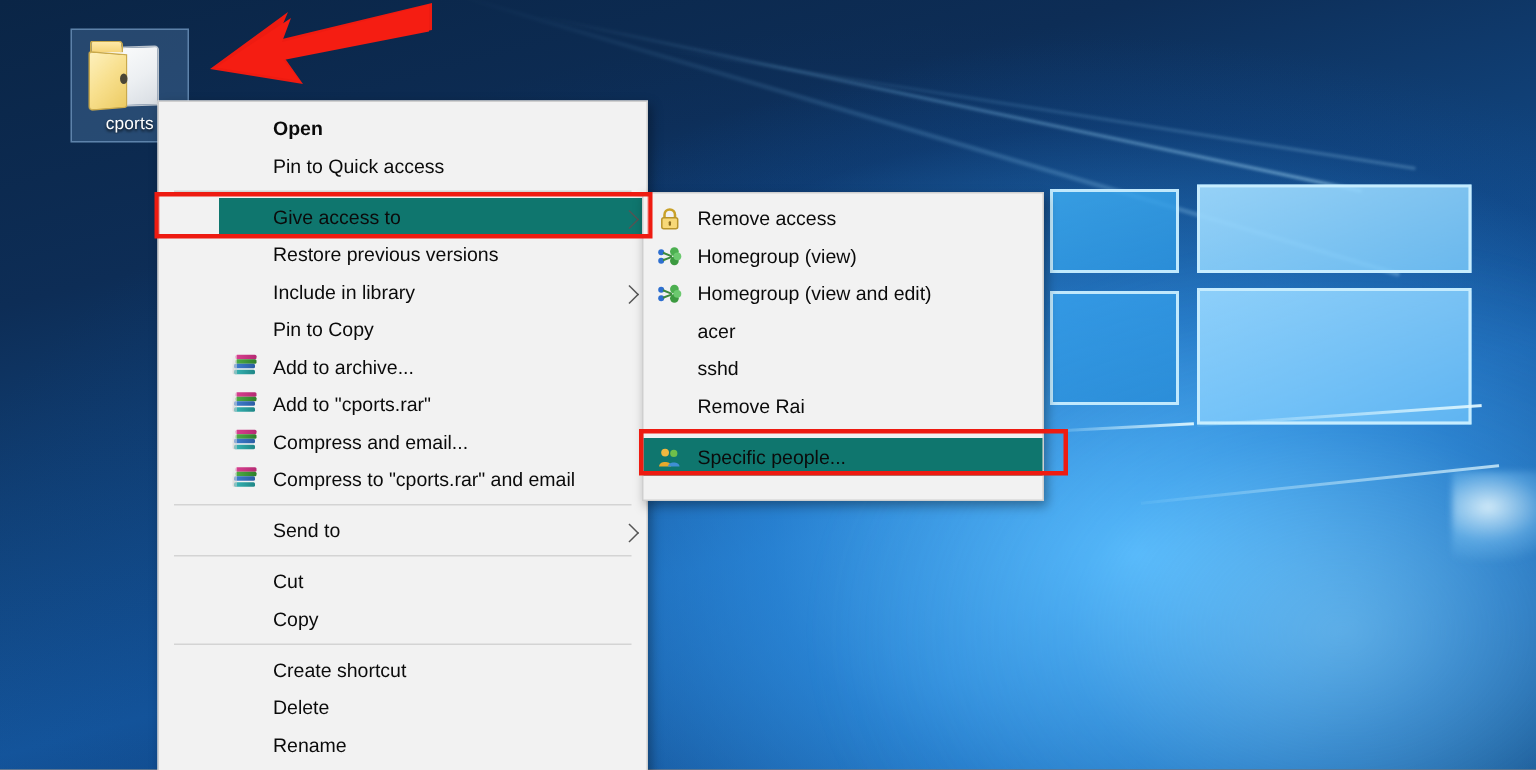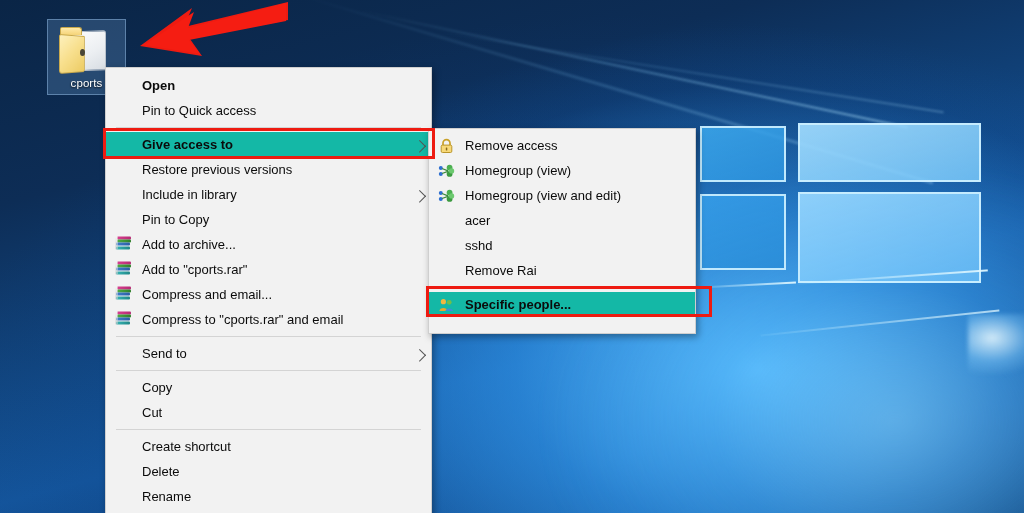--- a/index.html
+++ b/index.html
@@ -185,27 +185,27 @@
   }
   .mi .chev {
     position: absolute;
     right: 10px; top: 50%;
     transform: translateY(-50%);
     width: 9px; height: 9px;
     border-right: 1.6px solid #555;
     border-top: 1.6px solid #555;
     rotate: 45deg;
   }
-  .mi.hl { background: #14b8a6; font-weight: bold; }
+  .mi.hl { background: #0f766e; }
   .sep {
     height: 1px;
     margin: 4px 10px 4px 10px;
     background: #d4d4d4;
   }
-  #main-menu .mi { padding-left: 36px; }
+  #main-menu .mi { padding-left: 36px; margin-left: 40px; }
   #sub-menu .mi  { padding-left: 36px; }
 
   
   .redbox {
     position: absolute;
     border: 3px solid #ee1b11;
     z-index: 40;
     pointer-events: none;
     background: transparent;
   }
@@ -326,25 +326,25 @@
     <div class="sep"></div>
 
     <div class="mi">
       <span>Send to</span>
       <span class="chev"></span>
     </div>
 
     <div class="sep"></div>
 
     <div class="mi">
+      <span>Cut</span>
+    </div>
+
+    <div class="mi">
       <span>Copy</span>
-    </div>
-
-    <div class="mi">
-      <span>Cut</span>
     </div>
 
     <div class="sep"></div>
 
     <div class="mi">
       <span>Create shortcut</span>
     </div>
 
     <div class="mi">
       <span>Delete</span>

